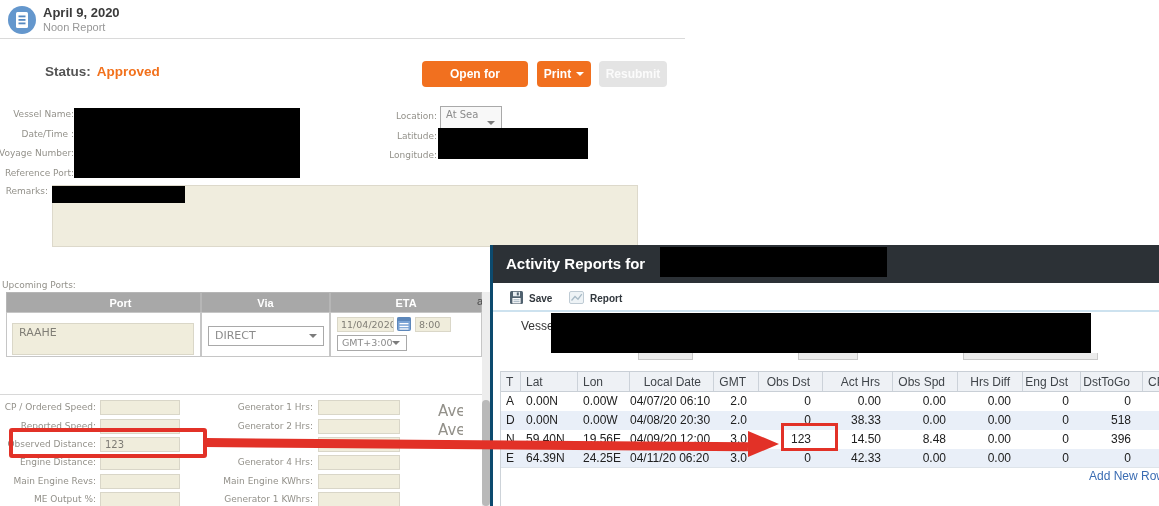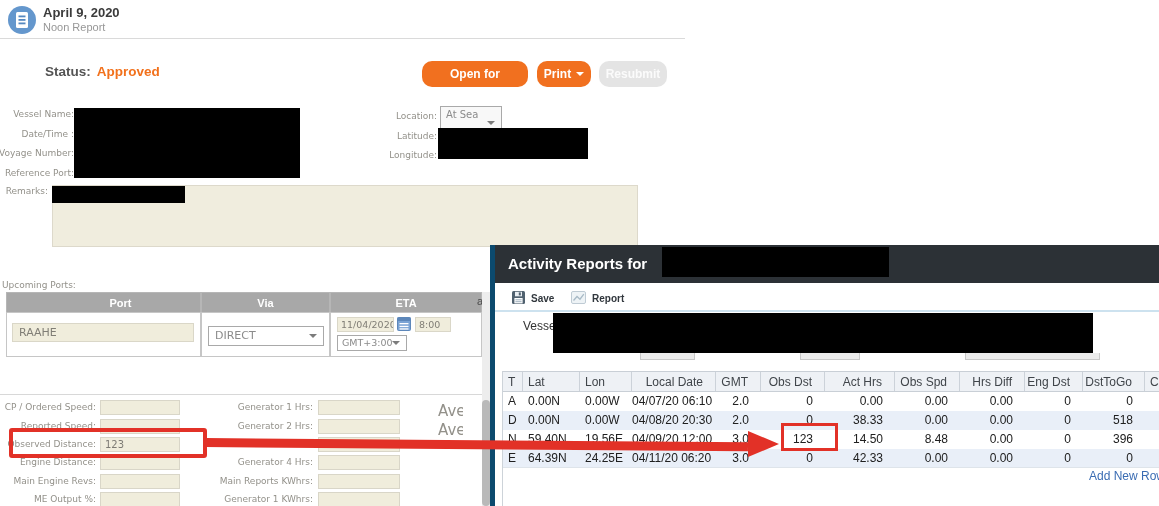--- a/index.html
+++ b/index.html
@@ -13,21 +13,21 @@
   .redact { position: absolute; background: #000; }
 
   
   .hdr-date { position:absolute; left:43px; top:5px; font-size:13px; font-weight:bold; color:#3b3b3b; }
   .hdr-sub  { position:absolute; left:43px; top:21px; font-size:11px; color:#979797; }
   .hdr-divider { position:absolute; left:0; top:38px; width:685px; height:1px; background:#dadada; }
 
   
   .status-row { position:absolute; left:45px; top:64px; font-size:13.5px; font-weight:bold; color:#545454; }
   .status-val { color:#f2711c; margin-left:6px; }
-  .btn { position:absolute; top:61px; height:26px; border-radius:10px; background:#f1701f;
+  .btn { position:absolute; top:61px; height:26px; border-radius:4px; background:#f1701f;
          color:#fff; font-weight:bold; font-size:12px; text-align:center; line-height:26px; cursor:pointer; }
   .btn.disabled { background:#e4e4e4; color:#fbfbfb; }
   .caret-down { display:inline-block; width:0; height:0; margin-left:5px; vertical-align:2px;
                 border-left:4px solid transparent; border-right:4px solid transparent; border-top:4px solid #fff; }
 
   
   .flabel { position:absolute; white-space:nowrap; font-family:"DejaVu Sans",sans-serif;
             font-size:9px; color:#93918a; }
   .sel { position:absolute; background:#f8f8f8; border:1px solid #a9a9a9; color:#8b8b8b;
          font-family:"DejaVu Sans",sans-serif; overflow:hidden; white-space:nowrap; cursor:pointer; }
@@ -53,21 +53,21 @@
               line-height:13px; padding-left:4px; overflow:hidden; }
   .dv-cut { position:absolute; left:438px; width:25px; overflow:hidden; white-space:nowrap;
             font-family:"DejaVu Sans",sans-serif; font-size:15px; color:#93918a;text-align:right; }
 
   
   .sb-track { position:absolute; left:482px; top:292px; width:8px; height:214px; background:#ededed; z-index:5; }
   .sb-thumb { position:absolute; left:0px; top:108px; width:8px; height:106px; background:#b9b9b9; border-radius:4px; }
 
   
   #activity-panel { position:absolute; left:490px; top:245px; width:669px; height:261px;
-                    background:#fff; border-left:5px solid #0c4a6e; z-index:10; overflow:hidden; }
+                    background:#fff; border-left:3px solid #0c4a6e; z-index:10; overflow:hidden; }
   .ap-header { position:absolute; left:0; top:0; width:669px; height:38px; background:#2c3136; }
   .ap-title { position:absolute; left:13px; top:10px; font-size:15px; font-weight:bold; color:#fff; white-space:nowrap; }
   .ap-toolbtn { position:absolute; top:45px; height:16px; display:flex; align-items:center; gap:6px;
                 font-size:10px; font-weight:bold; color:#31373d; cursor:pointer; }
   .ap-blueline { position:absolute; left:0; top:65px; width:669px; height:2px; background:#cde2ef; }
   .ap-vessel-label { position:absolute; left:28px; top:74px; font-size:12px; color:#333; }
   .sliver { position:absolute; top:108px; height:7px; background:#ececec; border:1px solid #c9c9c9; border-top:none; }
 
   .ap-table { position:absolute; left:7px; top:126px; width:662px; height:135px;
               border-left:1px solid #cdd3d9; font-size:12px; }
@@ -142,21 +142,21 @@
   <div class="remarks-box"></div>
   <div class="redact" style="left:52px; top:186px; width:133px; height:17px;"></div>
 
   <div class="flabel" style="left:2px; top:280px;">Upcoming Ports:</div>
   <div class="up-h" style="left:6px;   width:195px;padding-left:34px;">Port</div>
   <div class="up-h" style="left:201px; width:129px;">Via</div>
   <div class="up-h" style="left:330px; width:152px;">ETA</div>
   <div class="up-c" style="left:6px;   width:195px;"></div>
   <div class="up-c" style="left:201px; width:129px;"></div>
   <div class="up-c" style="left:330px; width:152px;"></div>
-  <div class="beige" style="left:12px; top:323px; width:182px; height:19px; font-size:11px; line-height:17px; padding-left:6px;">RAAHE</div>
+  <div class="beige" style="left:12px; top:323px; width:182px; height:32px; font-size:11px; line-height:17px; padding-left:6px;">RAAHE</div>
   <div class="sel" style="left:208px; top:326px; width:116px; height:20px; font-size:11px; line-height:18px; padding-left:6px; background:#fff;">
     <span>DIRECT</span>
     <span class="chev"></span>
   </div>
   <div class="beige" style="left:337px; top:317px; width:57px; height:15px; font-size:9.5px; line-height:13px; padding-left:3px;">11/04/2020</div>
   <span class="abs" style="left:397px; top:317px;">
     <svg width="14" height="14">
       <rect x="0.5" y="0.5" width="13" height="13" rx="1" fill="#7aa3d4" stroke="#5d87ba"></rect>
       <rect x="0.5" y="0.5" width="13" height="3.5" fill="#5d87ba"></rect>
       <rect x="2.5" y="6" width="9" height="1.3" fill="#fff"></rect>
@@ -187,21 +187,21 @@
   <div class="dv-input" style="left:100px; top:419px; width:80px;"></div>
   <div class="dv-input" style="left:100px; top:437px; width:80px;">123</div>
   <div class="dv-input" style="left:100px; top:455px; width:80px;"></div>
   <div class="dv-input" style="left:100px; top:474px; width:80px;"></div>
   <div class="dv-input" style="left:100px; top:492px; width:80px;"></div>
 
   <div class="flabel" style="right:846px; top:402px;">Generator 1 Hrs:</div>
   <div class="flabel" style="right:846px; top:421px;">Generator 2 Hrs:</div>
   <div class="flabel" style="right:846px; top:439px;">Generator 3 Hrs:</div>
   <div class="flabel" style="right:846px; top:457px;">Generator 4 Hrs:</div>
-  <div class="flabel" style="right:846px; top:476px;">Main Reports KWhrs:</div>
+  <div class="flabel" style="right:846px; top:476px;">Main Engine KWhrs:</div>
   <div class="flabel" style="right:846px; top:494px;">Generator 1 KWhrs:</div>
   <div class="dv-input" style="left:318px; top:400px; width:82px;"></div>
   <div class="dv-input" style="left:318px; top:419px; width:82px;"></div>
   <div class="dv-input" style="left:318px; top:437px; width:82px;"></div>
   <div class="dv-input" style="left:318px; top:455px; width:82px;"></div>
   <div class="dv-input" style="left:318px; top:474px; width:82px;"></div>
   <div class="dv-input" style="left:318px; top:492px; width:82px;"></div>
 
   <div class="dv-cut" style="top:402px;">Aver</div>
   <div class="dv-cut" style="top:421px;">Ave</div>

